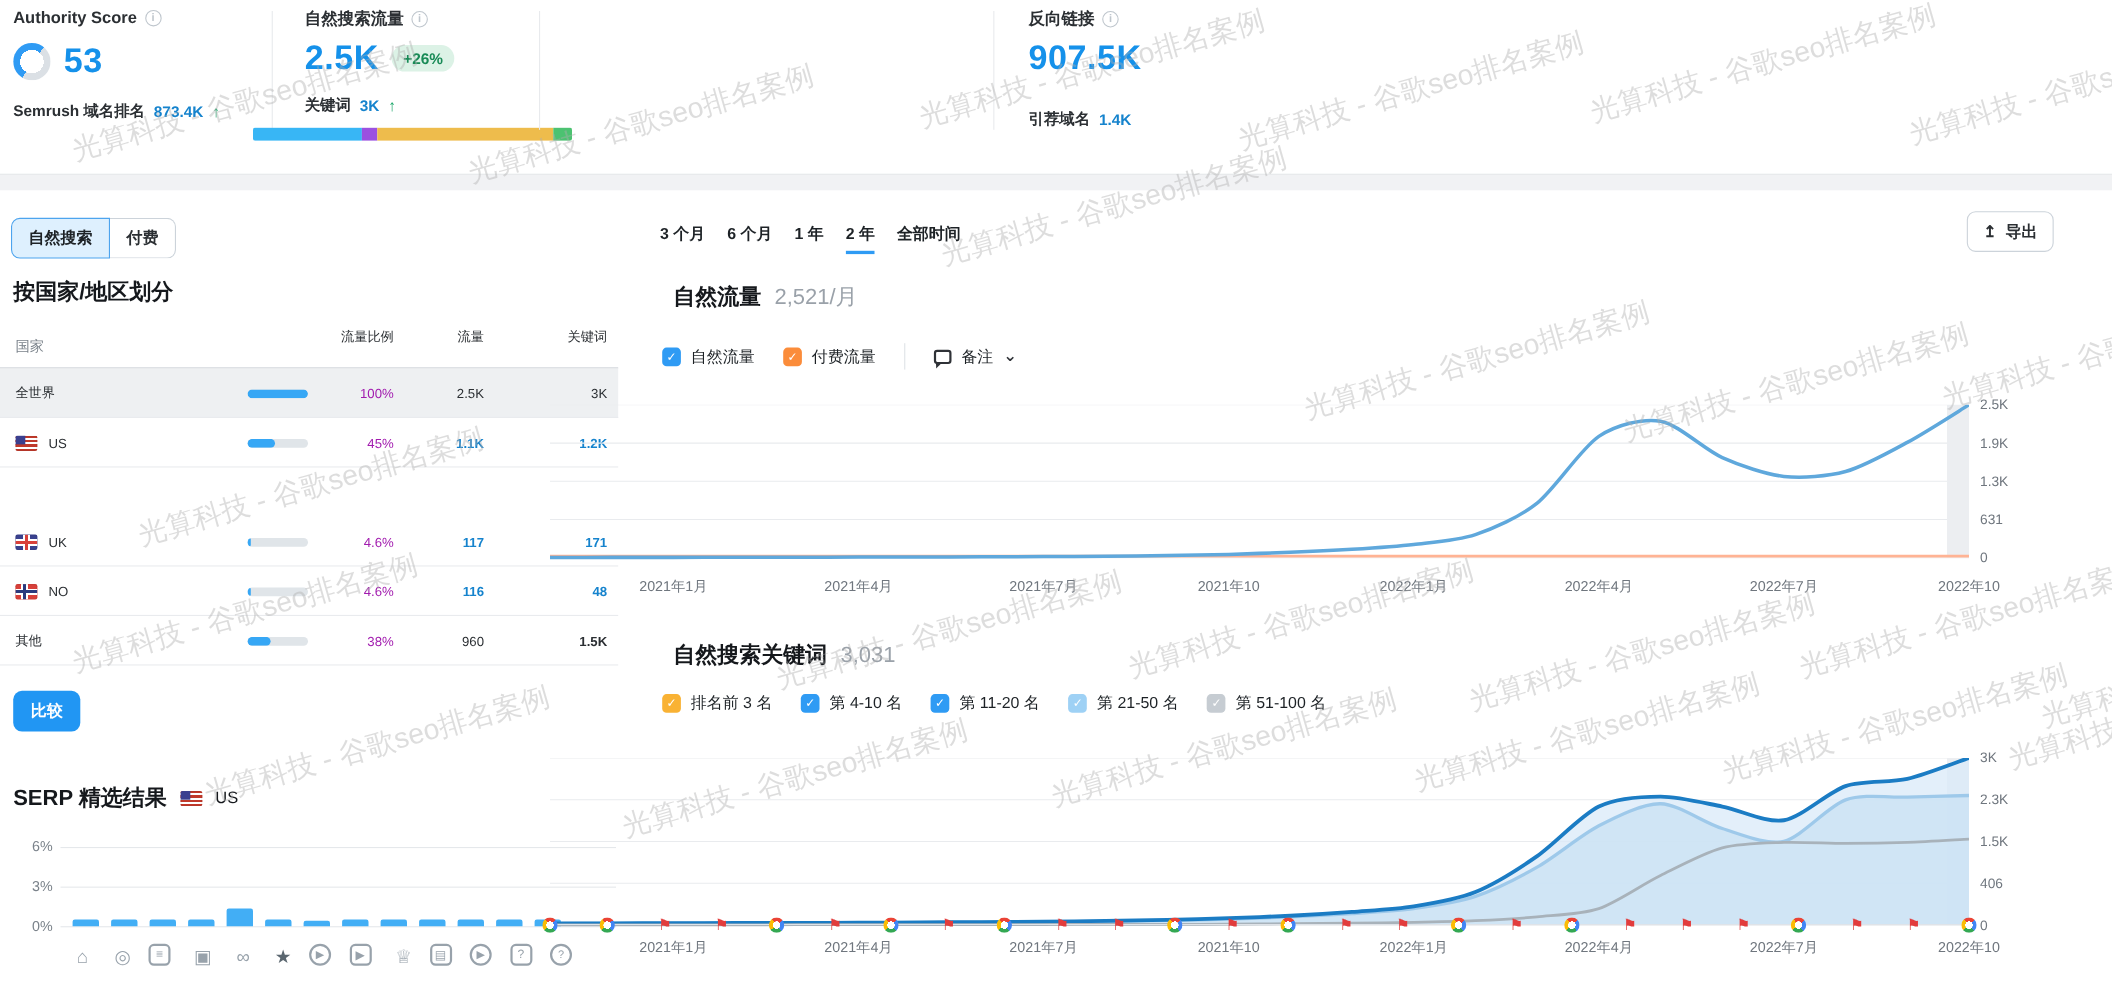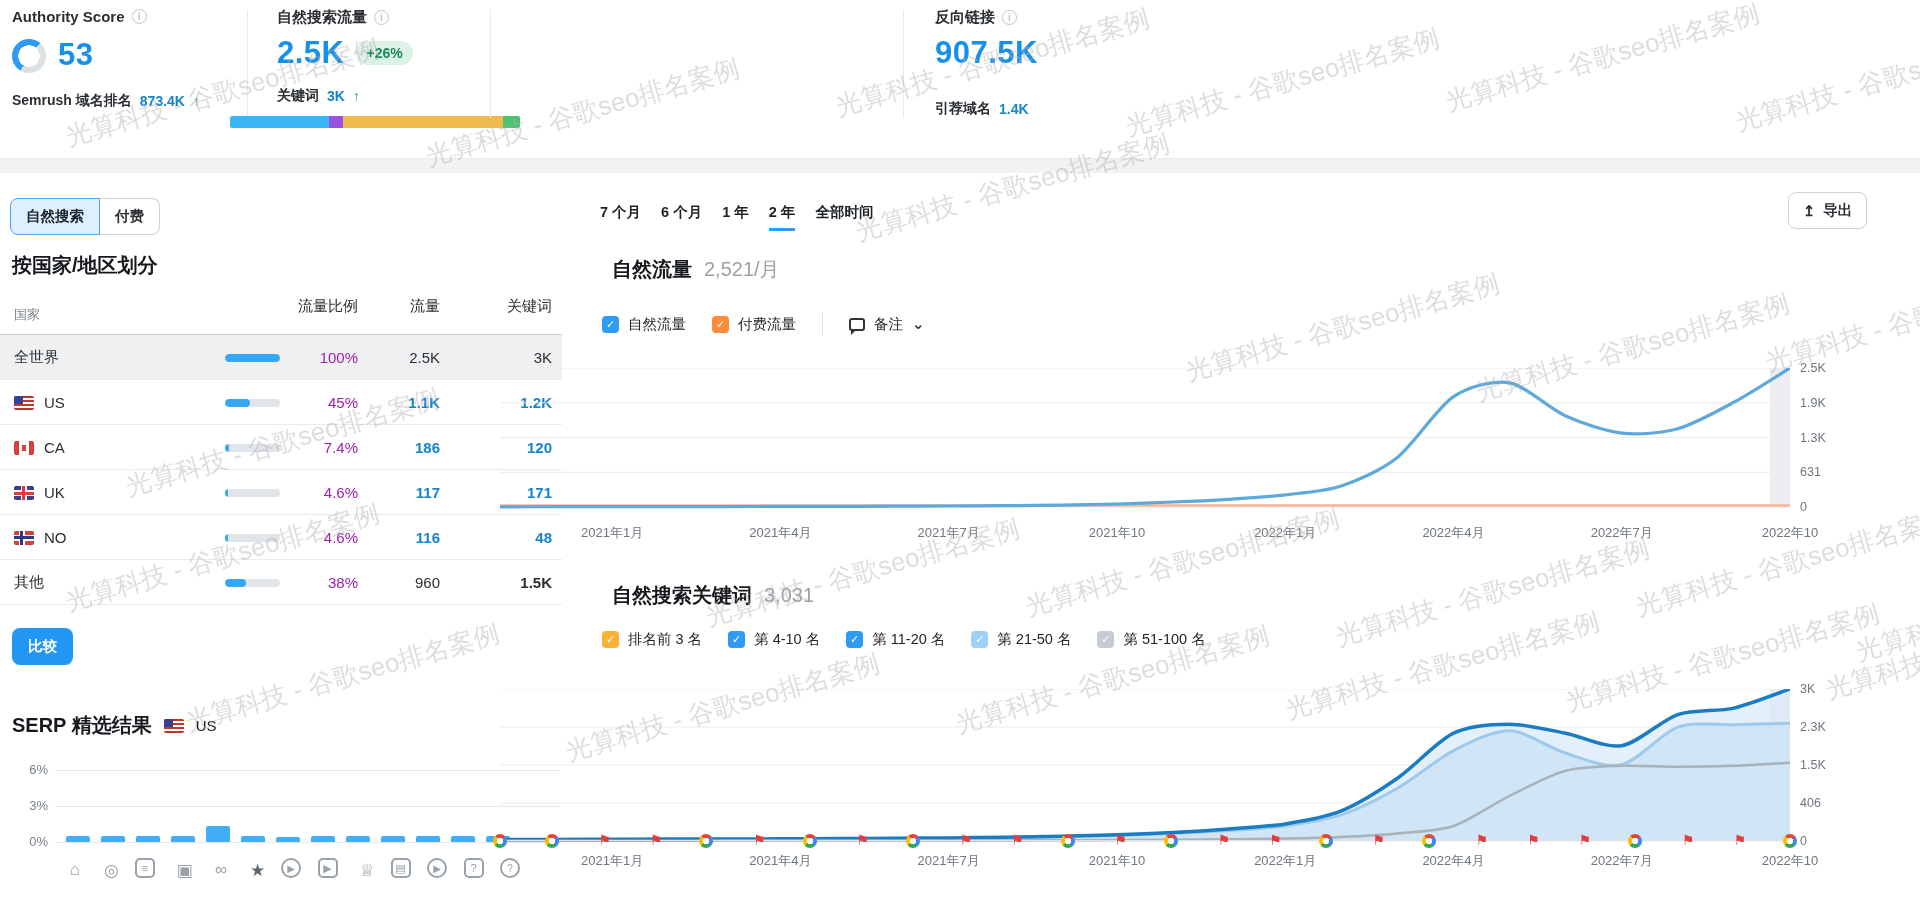--- a/index.html
+++ b/index.html
@@ -33,21 +33,21 @@
   
   .seg{position:absolute;display:flex}
   .seg .sg{font-size:14.5px;font-weight:700;padding:8px 15px;border:1px solid #ccd3da;background:#fff;color:#2b2f33;cursor:pointer}
   .seg .sg:first-child{border-radius:8px 0 0 8px}
   .seg .sg:last-child{border-radius:0 8px 8px 0;border-left:none}
   .seg .sg.on{background:#def0fe;border:1.5px solid #4da4ee;color:#1d2226}
   h2.sec{font-size:20px;font-weight:700;color:#15181c}
   .th{font-size:13px;color:#7a828a}
   .crow{position:absolute;left:0;width:562px;height:45px;border-bottom:1px solid #e9ebee}
   .crow.hl{background:#eef0f2}
-  .cell{position:absolute;top:0;height:45px;display:flex;align-items:center;font-size:15px;color:#2b2f33}
+  .cell{position:absolute;top:0;height:45px;display:flex;align-items:center;font-size:12px;color:#2b2f33}
   .rgt{justify-content:flex-end}
   .cbar{left:225px;width:55px}
   .cbar .trk{width:55px;height:8px;border-radius:4px;background:#e0e5e9;overflow:hidden}
   .cbar .trk i{display:block;height:8px;border-radius:4px;background:#36a7f5}
   .cpct{left:296px;width:62px;color:#a21caf}
   .ctr{left:378px;width:62px}
   .ckw{left:476px;width:76px}
   .cell.link{color:#1583cd;font-weight:700}
   .cell.dark{color:#2b2f33;font-weight:500}
   .flag{width:20px;height:14px;border-radius:2px;display:inline-block;position:relative;overflow:hidden;flex:none;box-shadow:0 0 0 1px rgba(0,0,0,.06) inset}
@@ -199,34 +199,20 @@
       </span>
     <span class="cell cbar">
         <span class="trk">
           <i style="width: 45%;"></i>
         </span>
       </span>
     <span class="cell rgt cpct">45%</span>
     <span class="cell rgt ctr link">1.1K</span>
     <span class="cell rgt ckw link">1.2K</span>
   </div>
-  <div class="crow" style="top:425px">
-    <span class="cell" style="left:14px;gap:10px">
-        <span class="flag flag-ca"></span>
-        <span>CA</span>
-      </span>
-    <span class="cell cbar">
-        <span class="trk">
-          <i style="width: 7.4%;"></i>
-        </span>
-      </span>
-    <span class="cell rgt cpct">7.4%</span>
-    <span class="cell rgt ctr link">186</span>
-    <span class="cell rgt ckw link">120</span>
-  </div>
   <div class="crow" style="top:470px">
     <span class="cell" style="left:14px;gap:10px">
         <span class="flag flag-uk"></span>
         <span>UK</span>
       </span>
     <span class="cell cbar">
         <span class="trk">
           <i style="width: 4.6%;"></i>
         </span>
       </span>
@@ -299,21 +285,21 @@
       <div class="sicon ci" style="left:281px;top:858px">▶</div>
       <div class="sicon sq" style="left:317.5px;top:858px">▶</div>
       <div class="sicon " style="left:354px;top:858px">♕</div>
       <div class="sicon sq" style="left:390.5px;top:858px">▤</div>
       <div class="sicon ci" style="left:427px;top:858px">▶</div>
       <div class="sicon sq" style="left:463.5px;top:858px">?</div>
       <div class="sicon ci" style="left:500px;top:858px">?</div>
     </div>
 
   <div class="ranges" style="left:600px;top:203px">
-    <span class="rg">7 个月</span>
+    <span class="rg">3 个月</span>
     <span class="rg">6 个月</span>
     <span class="rg">1 年</span>
     <span class="rg on">2 年</span>
     <span class="rg">全部时间</span>
   </div>
   <button class="export" style="left:1788px;top:192px">
     <span>↥</span>
     <span>导出</span>
   </button>
 

